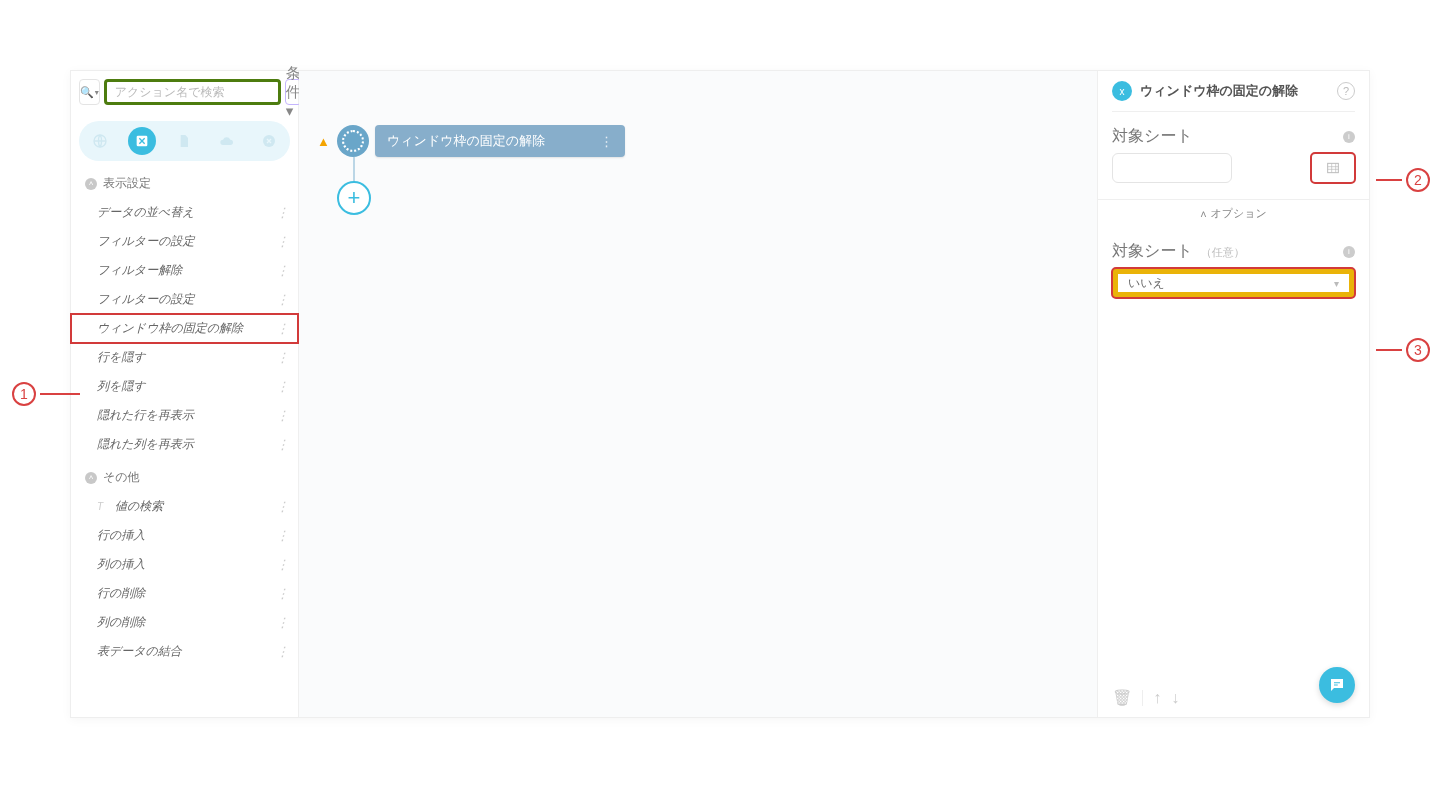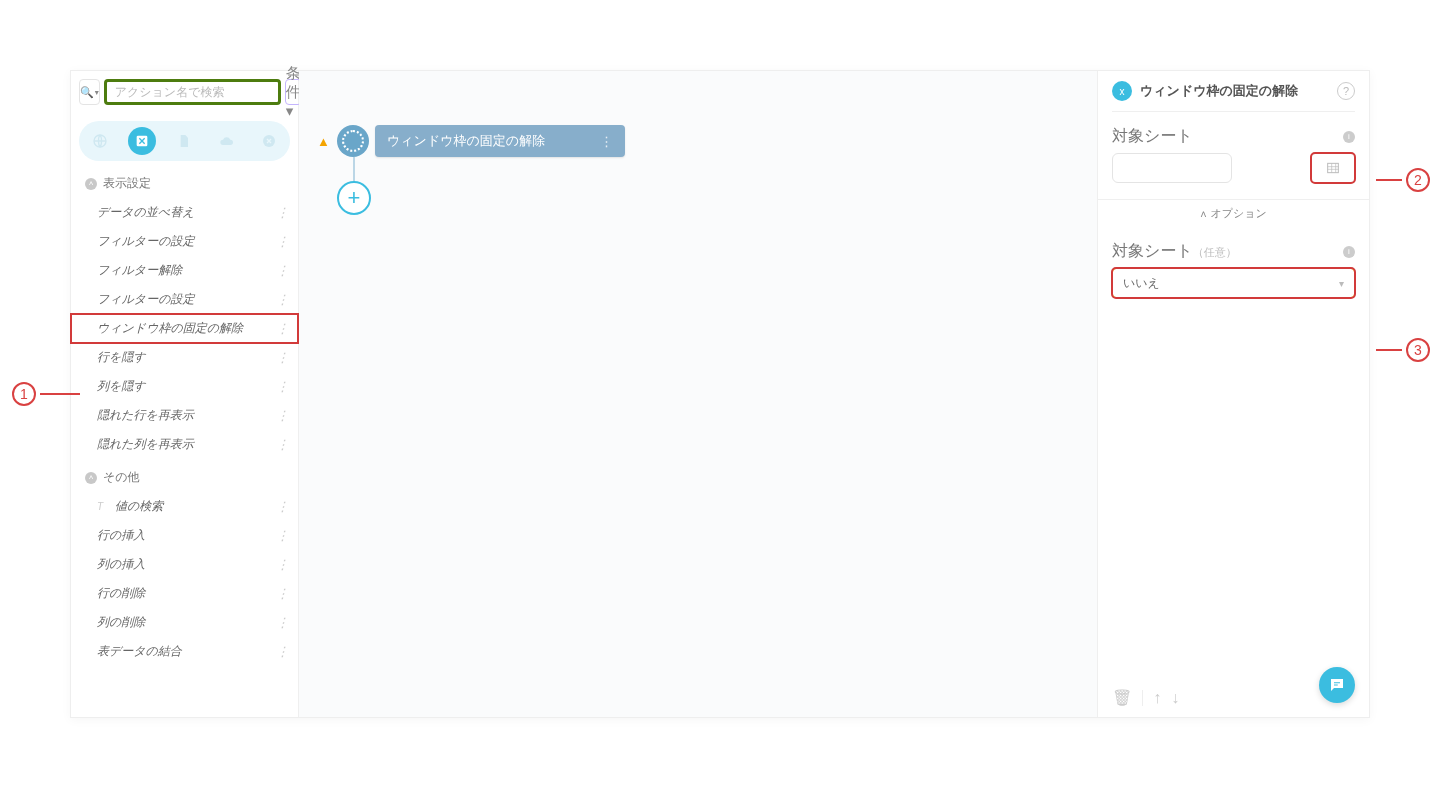--- a/index.html
+++ b/index.html
@@ -95,34 +95,34 @@
   font-size: 12px; color: #aaa;
 }
 
 .right-panel { width: 272px; border-left: 1px solid #efefef; display:flex; flex-direction:column; padding: 10px 14px; position:relative;}
 .rp-header { display:flex; align-items:center; gap:8px; padding-bottom:10px; border-bottom:1px solid #efefef;}
 .rp-header .badge { width:20px;height:20px;border-radius:50%;background:#3bbde0;color:#fff;display:flex;align-items:center;justify-content:center;font-size:10px;}
 .rp-header .ttl { flex:1; font-size:13px; color:#555; font-weight:600;}
 .rp-header .q { width:18px;height:18px;border:1px solid #ccc;border-radius:50%;color:#bbb;display:flex;align-items:center;justify-content:center;font-size:11px;}
 .field-label { display:flex; align-items:center; justify-content:space-between; margin-top:14px; margin-bottom:6px;}
 .field-label .txt { font-size:16px; color:#777;}
-.field-label .opt { font-size:11px; color:#bbb; margin-left:0;}
+.field-label .opt { font-size:11px; color:#bbb; margin-left:8px;}
 .field-label .info { width:12px;height:12px;border-radius:50%;background:#ccc;color:#fff;font-size:8px;display:flex;align-items:center;justify-content:center;}
 .sheet-row { display:flex; align-items:center; gap:8px;}
 .sheet-input { flex:1; max-width:120px; height:30px; border:1px solid #e4e4e4; border-radius:6px;}
 .sheet-picker {
   width:44px; height:30px; border:1px solid #eee; border-radius:4px;
   display:flex;align-items:center;justify-content:center; color:#bbb; font-size:11px;
   outline:2px solid #d23a3a; outline-offset:-1px;
   margin-left:auto;
 }
 .options-divider { margin:16px -14px 0 -14px; border-top:1px solid #efefef; text-align:center;}
 .options-toggle { font-size:11px; color:#888; display:inline-flex; align-items:center; gap:4px; padding:6px;}
 .dropdown {
-  height:30px; border:1px solid #eab308; border-radius:4px; display:flex;align-items:center;
+  height:30px; border:6px solid #eab308; border-radius:4px; display:flex;align-items:center;
   padding:0 10px; font-size:12px; color:#666; position:relative;
   outline:2px solid #d23a3a; outline-offset:-1px;
 }
 .dropdown .caret { margin-left:auto; color:#bbb; font-size:10px;}
 .rp-footer { margin-top:auto; display:flex; align-items:center; gap:10px; color:#ccc; padding-top:10px;}
 .rp-footer .sep { width:1px; height:16px; background:#eee;}
 .chat-fab {
   position:absolute; right:14px; bottom:14px;
   width:36px;height:36px;border-radius:50%;background:#3bbde0;color:#fff;
   display:flex;align-items:center;justify-content:center; box-shadow:0 2px 6px rgba(0,0,0,0.15);

